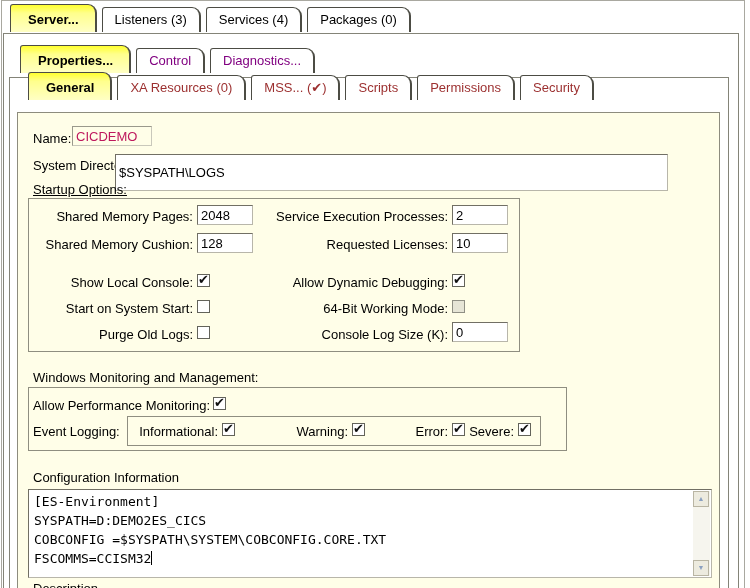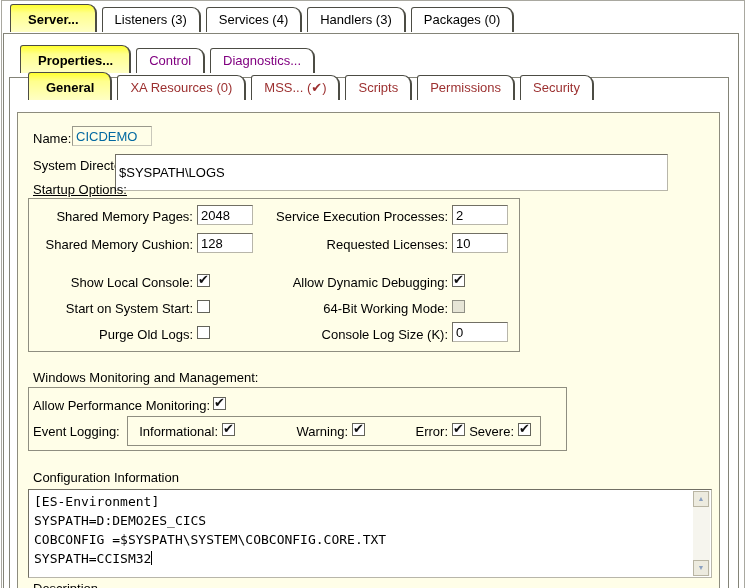--- a/index.html
+++ b/index.html
@@ -30,21 +30,21 @@
   
   .lbl{position:absolute;line-height:15px;white-space:nowrap;}
   .rl{position:absolute;text-align:right;line-height:15px;white-space:nowrap;}
   
   .inp{
     position:absolute;height:20px;box-sizing:border-box;
     border:1px solid;border-color:#716f64 #b8b6aa #b8b6aa #716f64;
     background:#fff;padding:1px 3px;color:#000;
     font-family:"Liberation Sans",sans-serif;font-size:13px;
   }
-  .inp.dis{background:#fffee8;color:#0369a1;border-color:#9a998c #c9c8bb #c9c8bb #9a998c;}
+  .inp.dis{background:#fffee8;color:#be185d;border-color:#9a998c #c9c8bb #c9c8bb #9a998c;}
   
   .gbox{position:absolute;border:1px solid #8f8e80;}
   
   .cb{position:absolute;width:13px;height:13px;box-sizing:border-box;
       border:1px solid #63635a;background:#fff;cursor:pointer;}
   .cb.checked::after{
     content:"✔";position:absolute;left:0px;top:-3px;
     font-size:13px;font-weight:bold;color:#101010;
     font-family:"DejaVu Sans",sans-serif;
   }
@@ -65,21 +65,20 @@
 </style>
 </head>
 <body>
 
 <div class="frame"></div>
 
 <div class="tabs t1" style="left:10px;top:4px;">
   <div class="tab active">Server...</div>
   <div class="tab">Listeners (3)</div>
   <div class="tab">Services (4)</div>
-  <div class="tab">Handlers (3)</div>
   <div class="tab">Packages (0)</div>
 </div>
 <div class="lvlbox" style="left:3px;top:33px;width:734px;height:560px;"></div>
 
 <div class="tabs t2" style="left:20px;top:45px;">
   <div class="tab active">Properties...</div>
   <div class="tab">Control</div>
   <div class="tab">Diagnostics...</div>
 </div>
 <div class="lvlbox" style="left:9px;top:77px;width:718px;height:518px;"></div>
@@ -145,20 +144,20 @@
 <div class="rl" style="left:408px;top:424px;width:40px;">Error:</div>
 <div class="cb checked" style="left:452px;top:423px;"></div>
 <div class="rl" style="left:466px;top:424px;width:48px;">Severe:</div>
 <div class="cb checked" style="left:518px;top:423px;"></div>
 
 <div class="lbl" style="left:33px;top:470px;">Configuration Information</div>
 <div class="ta" style="left:28px;top:489px;width:684px;height:89px;">
   <div class="lines"><span>[ES-Environment]</span>
 <span>SYSPATH=D:DEMO2ES_CICS</span>
 <span>COBCONFIG =$SYSPATH\SYSTEM\COBCONFIG.CORE.TXT</span>
-<span>SYSPATH=CCISM32</span><span class="caret"></span></div>
+<span>FSCOMMS=CCISM32</span><span class="caret"></span></div>
   <div class="sb">
     <div class="sbtn up">▲</div>
     <div class="sbtn down">▼</div>
   </div>
 </div>
 
 <div class="lbl" style="left:33px;top:581px;">Description</div>
 
 </body></html>

